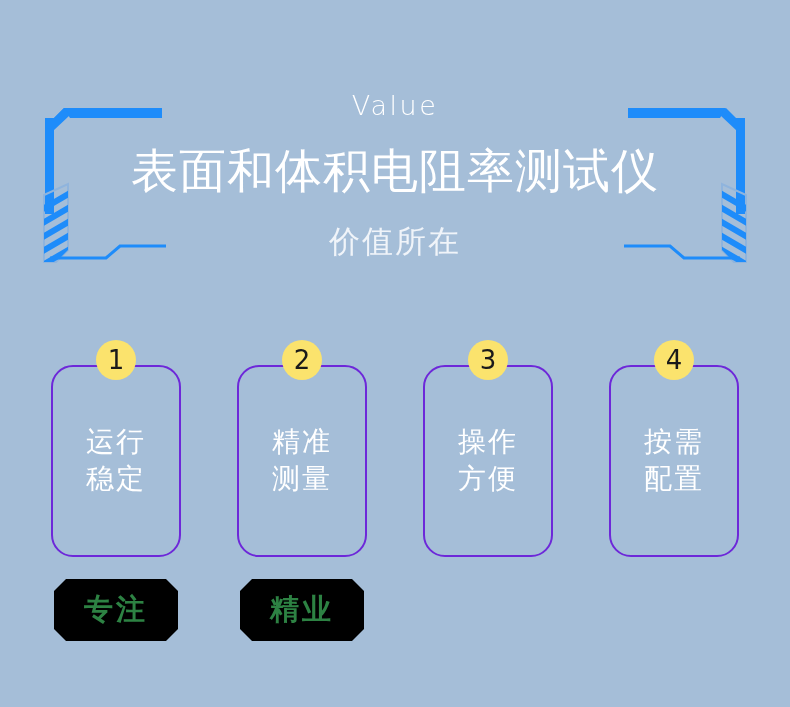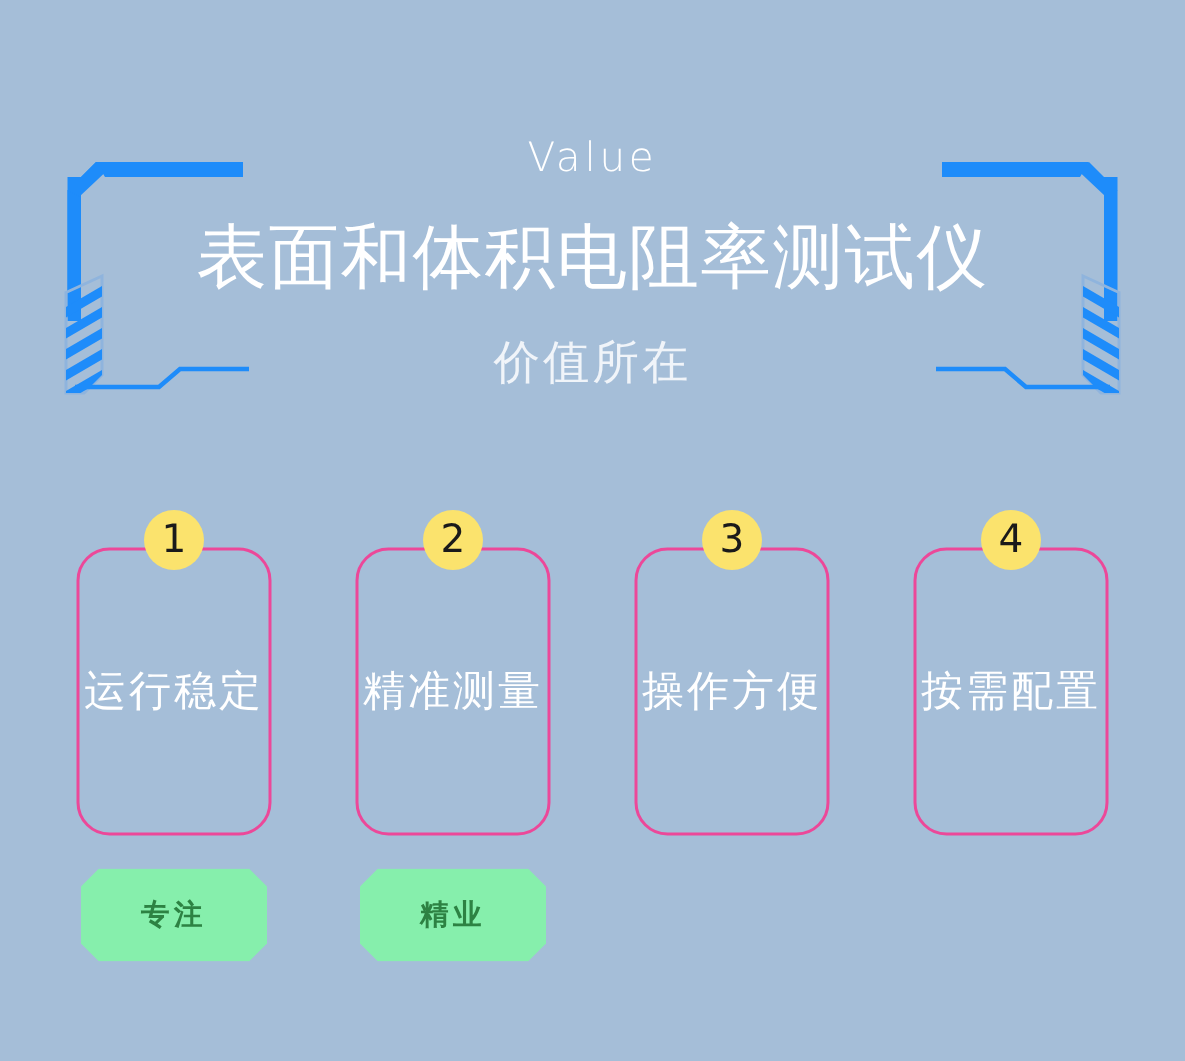--- a/index.html
+++ b/index.html
@@ -107,24 +107,24 @@
     margin-top: 25px;
   }
 
   .card-box {
     position: absolute;
     left: 0;
     top: 0;
     width: 130px;
     height: 192px;
     box-sizing: border-box;
-    border: 2px solid #ec4899;
+    border: 2px solid #6d28d9;
     border-radius: 22px;
     display: flex;
-    flex-direction: row;
+    flex-direction: column;
     justify-content: center;
     align-items: center;
   }
 
   .card-line {
     color: #ffffff;
     font-size: 28px;
     line-height: 1.32;
     letter-spacing: 2px;
     font-weight: 400;
@@ -146,23 +146,23 @@
     align-items: center;
     justify-content: center;
     font-family: "DejaVu Sans", sans-serif;
     z-index: 3;
   }
 
   .card-tag {
     margin-top: 22px;
     width: 124px;
     height: 62px;
-    background: #86efac;
+    background: #000000;
     color: #2d8243;
-    font-size: 19px;
+    font-size: 29px;
     font-weight: 700;
     letter-spacing: 3px;
     display: flex;
     align-items: center;
     justify-content: center;
     -webkit-clip-path: polygon(12px 0, calc(100% - 12px) 0, 100% 12px, 100% calc(100% - 12px), calc(100% - 12px) 100%, 12px 100%, 0 calc(100% - 12px), 0 12px);
     clip-path: polygon(12px 0, calc(100% - 12px) 0, 100% 12px, 100% calc(100% - 12px), calc(100% - 12px) 100%, 12px 100%, 0 calc(100% - 12px), 0 12px);
   }
 </style>
 </head>

